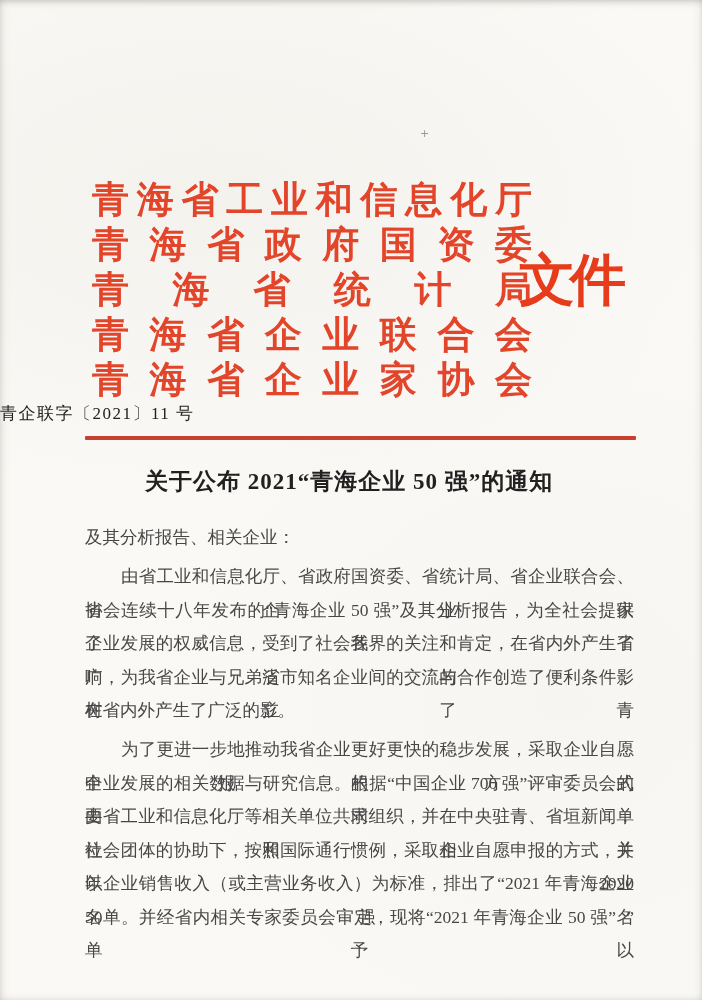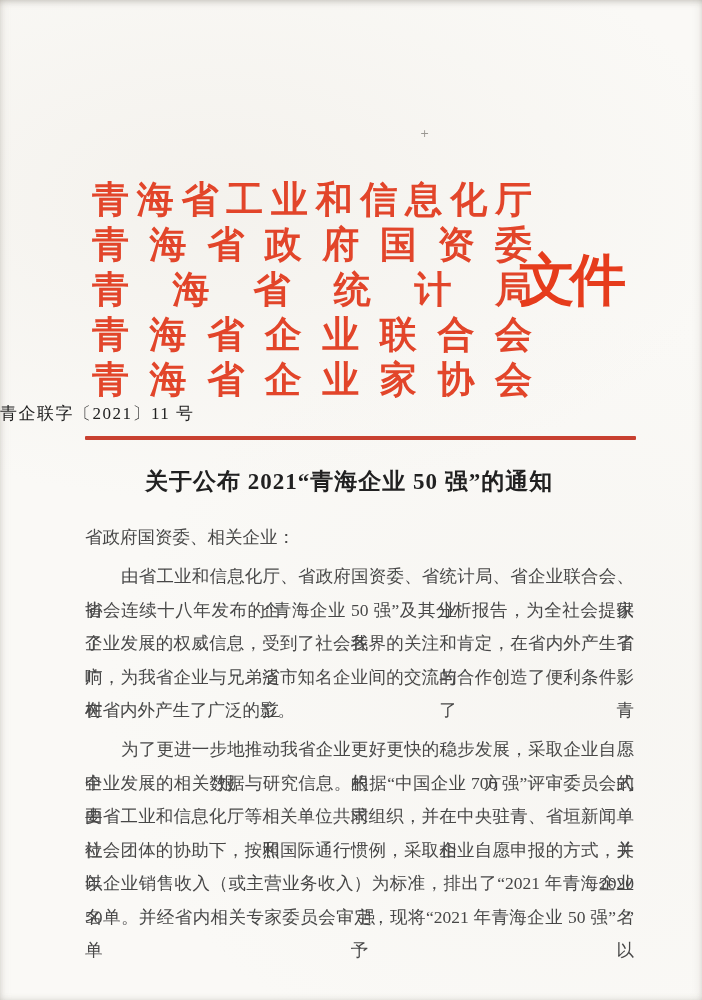--- a/index.html
+++ b/index.html
@@ -184,21 +184,21 @@
   <div class="wenjian">文件</div>
 
   <div class="doc-number">青企联字〔2021〕11 号</div>
 
   <div class="red-rule"></div>
 
   <h1 class="title">关于公布 2021“青海企业 50 强”的通知</h1>
 
   <div class="body-block">
 
-  <div class="body-line">省政府国资委、相关企业：</div>
+  <div class="body-line">及其分析报告、相关企业：</div>
       <div class="body-line justify indent space-before">由省工业和信息化厅、省政府国资委、省统计局、省企业联合会、省企业家</div>
       <div class="body-line justify">协会连续十八年发布的“青海企业 50 强”及其分析报告，为全社会提供了我省</div>
       <div class="body-line justify">企业发展的权威信息，受到了社会各界的关注和肯定，在省内外产生了广泛的影</div>
       <div class="body-line justify">响，为我省企业与兄弟省市知名企业间的交流与合作创造了便利条件，树立了青</div>
       <div class="body-line">在省内外产生了广泛的影。</div>
       <div class="body-line justify indent space-before">为了更进一步地推动我省企业更好更快的稳步发展，采取企业自愿申报的方式</div>
       <div class="body-line justify">企业发展的相关数据与研究信息。根据“中国企业 700 强”评审委员会的要求，</div>
       <div class="body-line justify">由省工业和信息化厅等相关单位共同组织，并在中央驻青、省垣新闻单位和相关</div>
       <div class="body-line justify">社会团体的协助下，按照国际通行惯例，采取企业自愿申报的方式，并以 2020</div>
       <div class="body-line justify">年企业销售收入（或主营业务收入）为标准，排出了“2021 年青海企业 50 强”</div>

